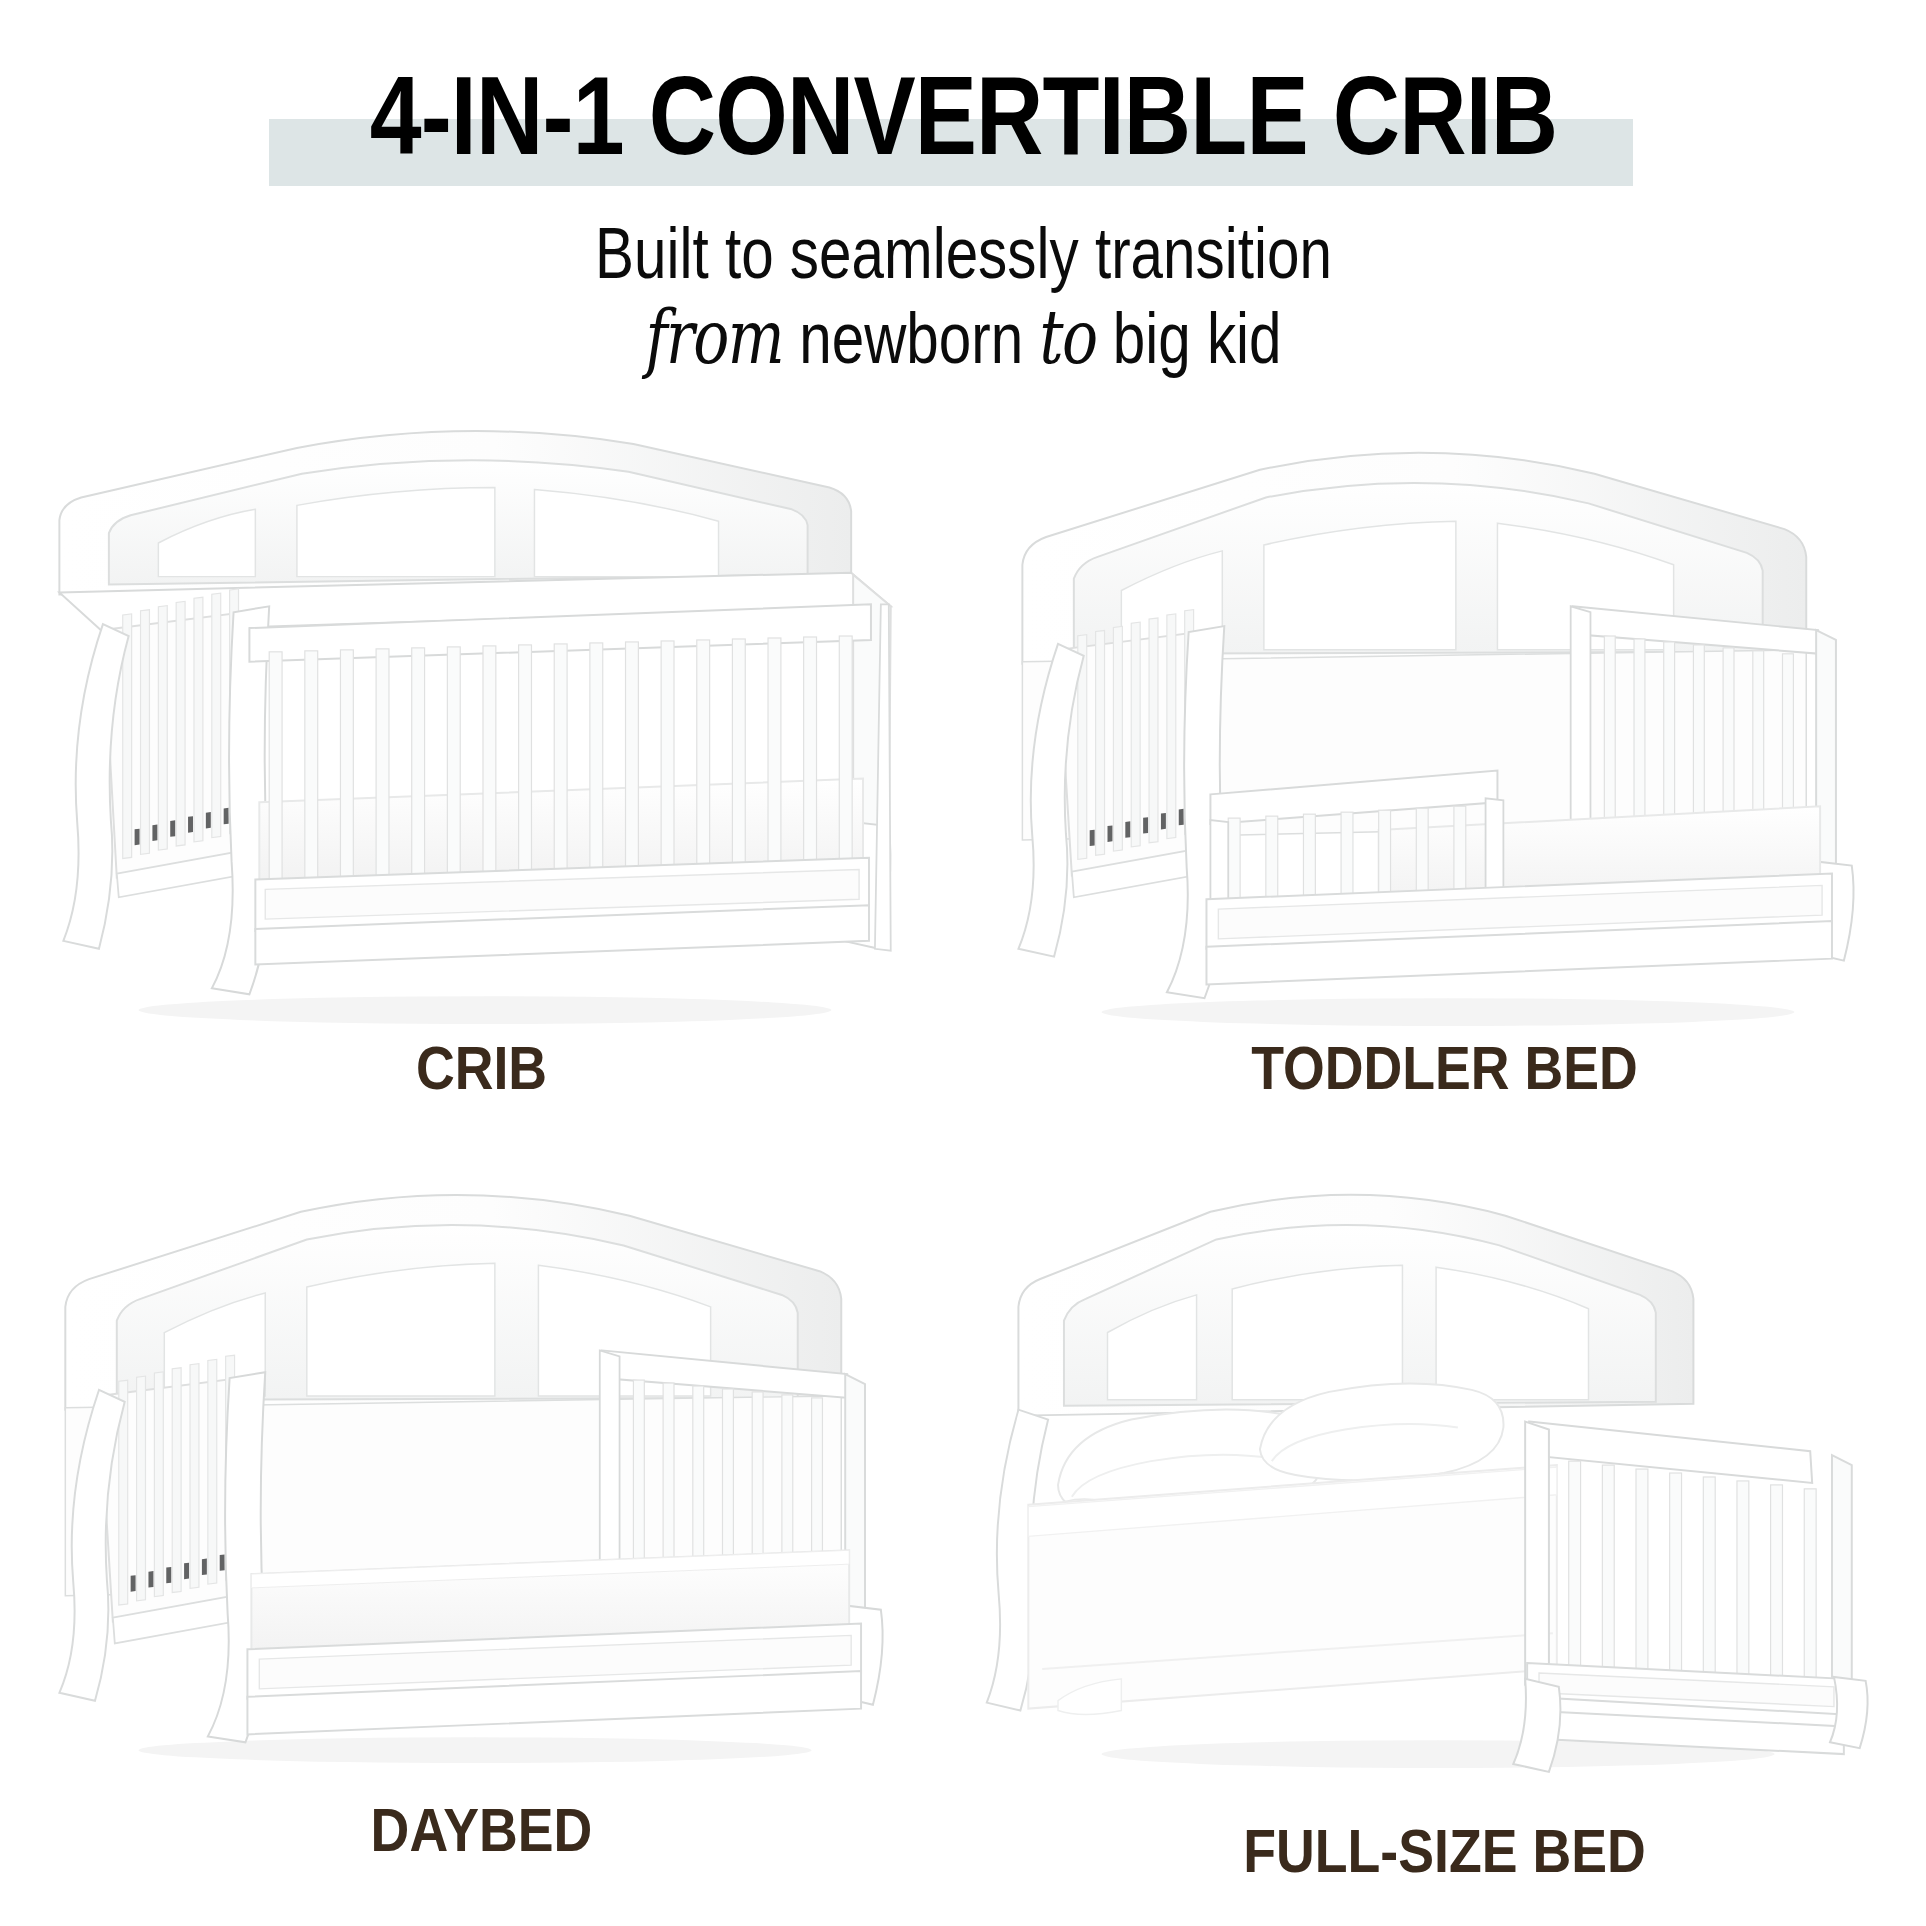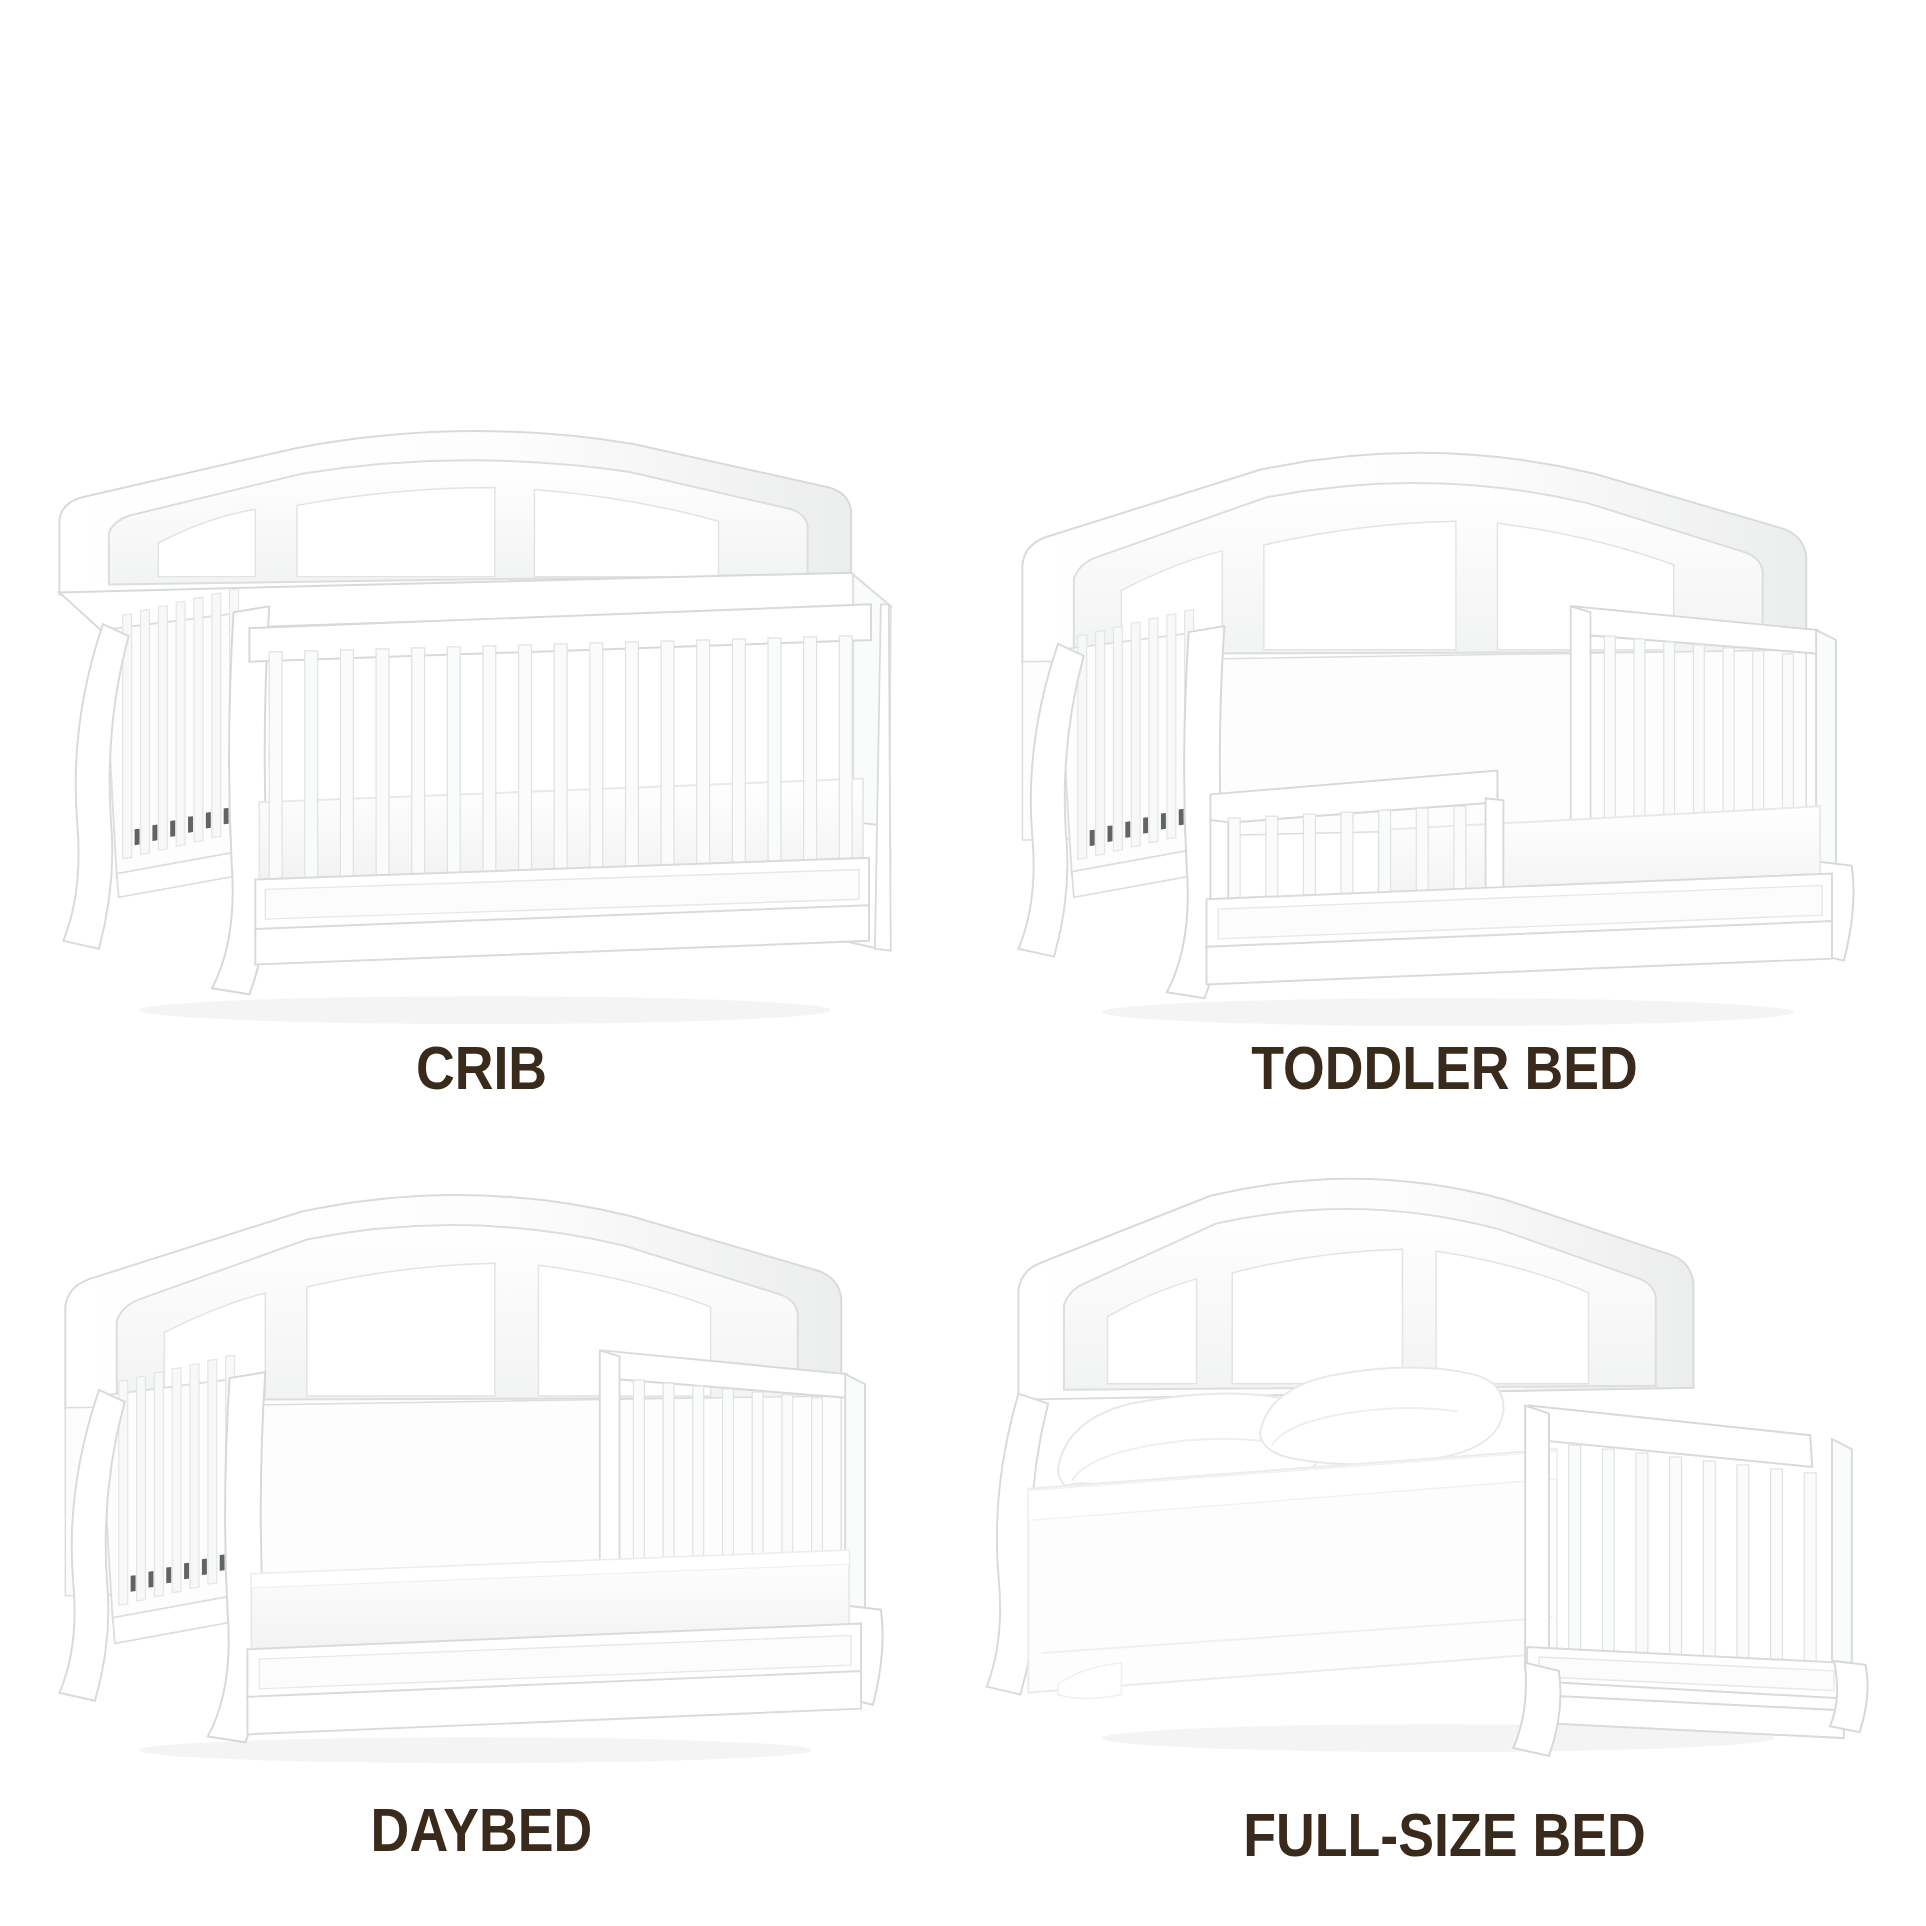--- a/index.html
+++ b/index.html
@@ -78,21 +78,21 @@
     height: 1501px;
   }
   .cell {
     position: absolute;
     width: 963px;
     height: 750px;
   }
   #cell-crib       { left: 0px;   top: 0px; text-decoration: underline;   }
   #cell-toddler    { left: 963px; top: 0px;   }
   #cell-daybed     { left: 0px;   top: 750px; }
-  #cell-full       { left: 963px; top: 726px; }
+  #cell-full       { left: 963px; top: 742px; }
 
   .figure {
     position: absolute;
     left: 0; top: 0;
     width: 963px;
     height: 614px;
   }
   .figure svg { display: block; width: 100%; height: 100%; }
 
   .caption {
@@ -113,20 +113,38 @@
   #cap-crib    { top: 612px; }
   #cap-toddler { top: 612px; }
   #cap-daybed  { top: 624px; }
   #cap-full    { top: 653px; }
 </style>
 </head>
 <body>
 
 <div id="page">
 
+  <div id="header">
+
+    <div id="title-band"></div>
+
+    <div id="title-text">4-IN-1 CONVERTIBLE CRIB</div>
+
+    <div id="subtitle">
+      <div class="sub-line">
+        <span>Built to seamlessly transition</span>
+      </div>
+      <div class="sub-line">
+        <span class="script">from</span>
+        <span>newborn</span>
+        <span class="script">to</span>
+        <span>big kid</span>
+      </div>
+    </div>
+  </div>
 
   <div id="grid">
 
     <div class="cell" id="cell-crib">
       <div class="figure">
         <svg viewBox="0 0 973 620" xmlns="http://www.w3.org/2000/svg">
           <defs>
             <linearGradient id="gWood" x1="0" y1="0" x2="1" y2="0">
               <stop offset="0%" stop-color="#ffffff"></stop>
               <stop offset="55%" stop-color="#fdfdfd"></stop>

